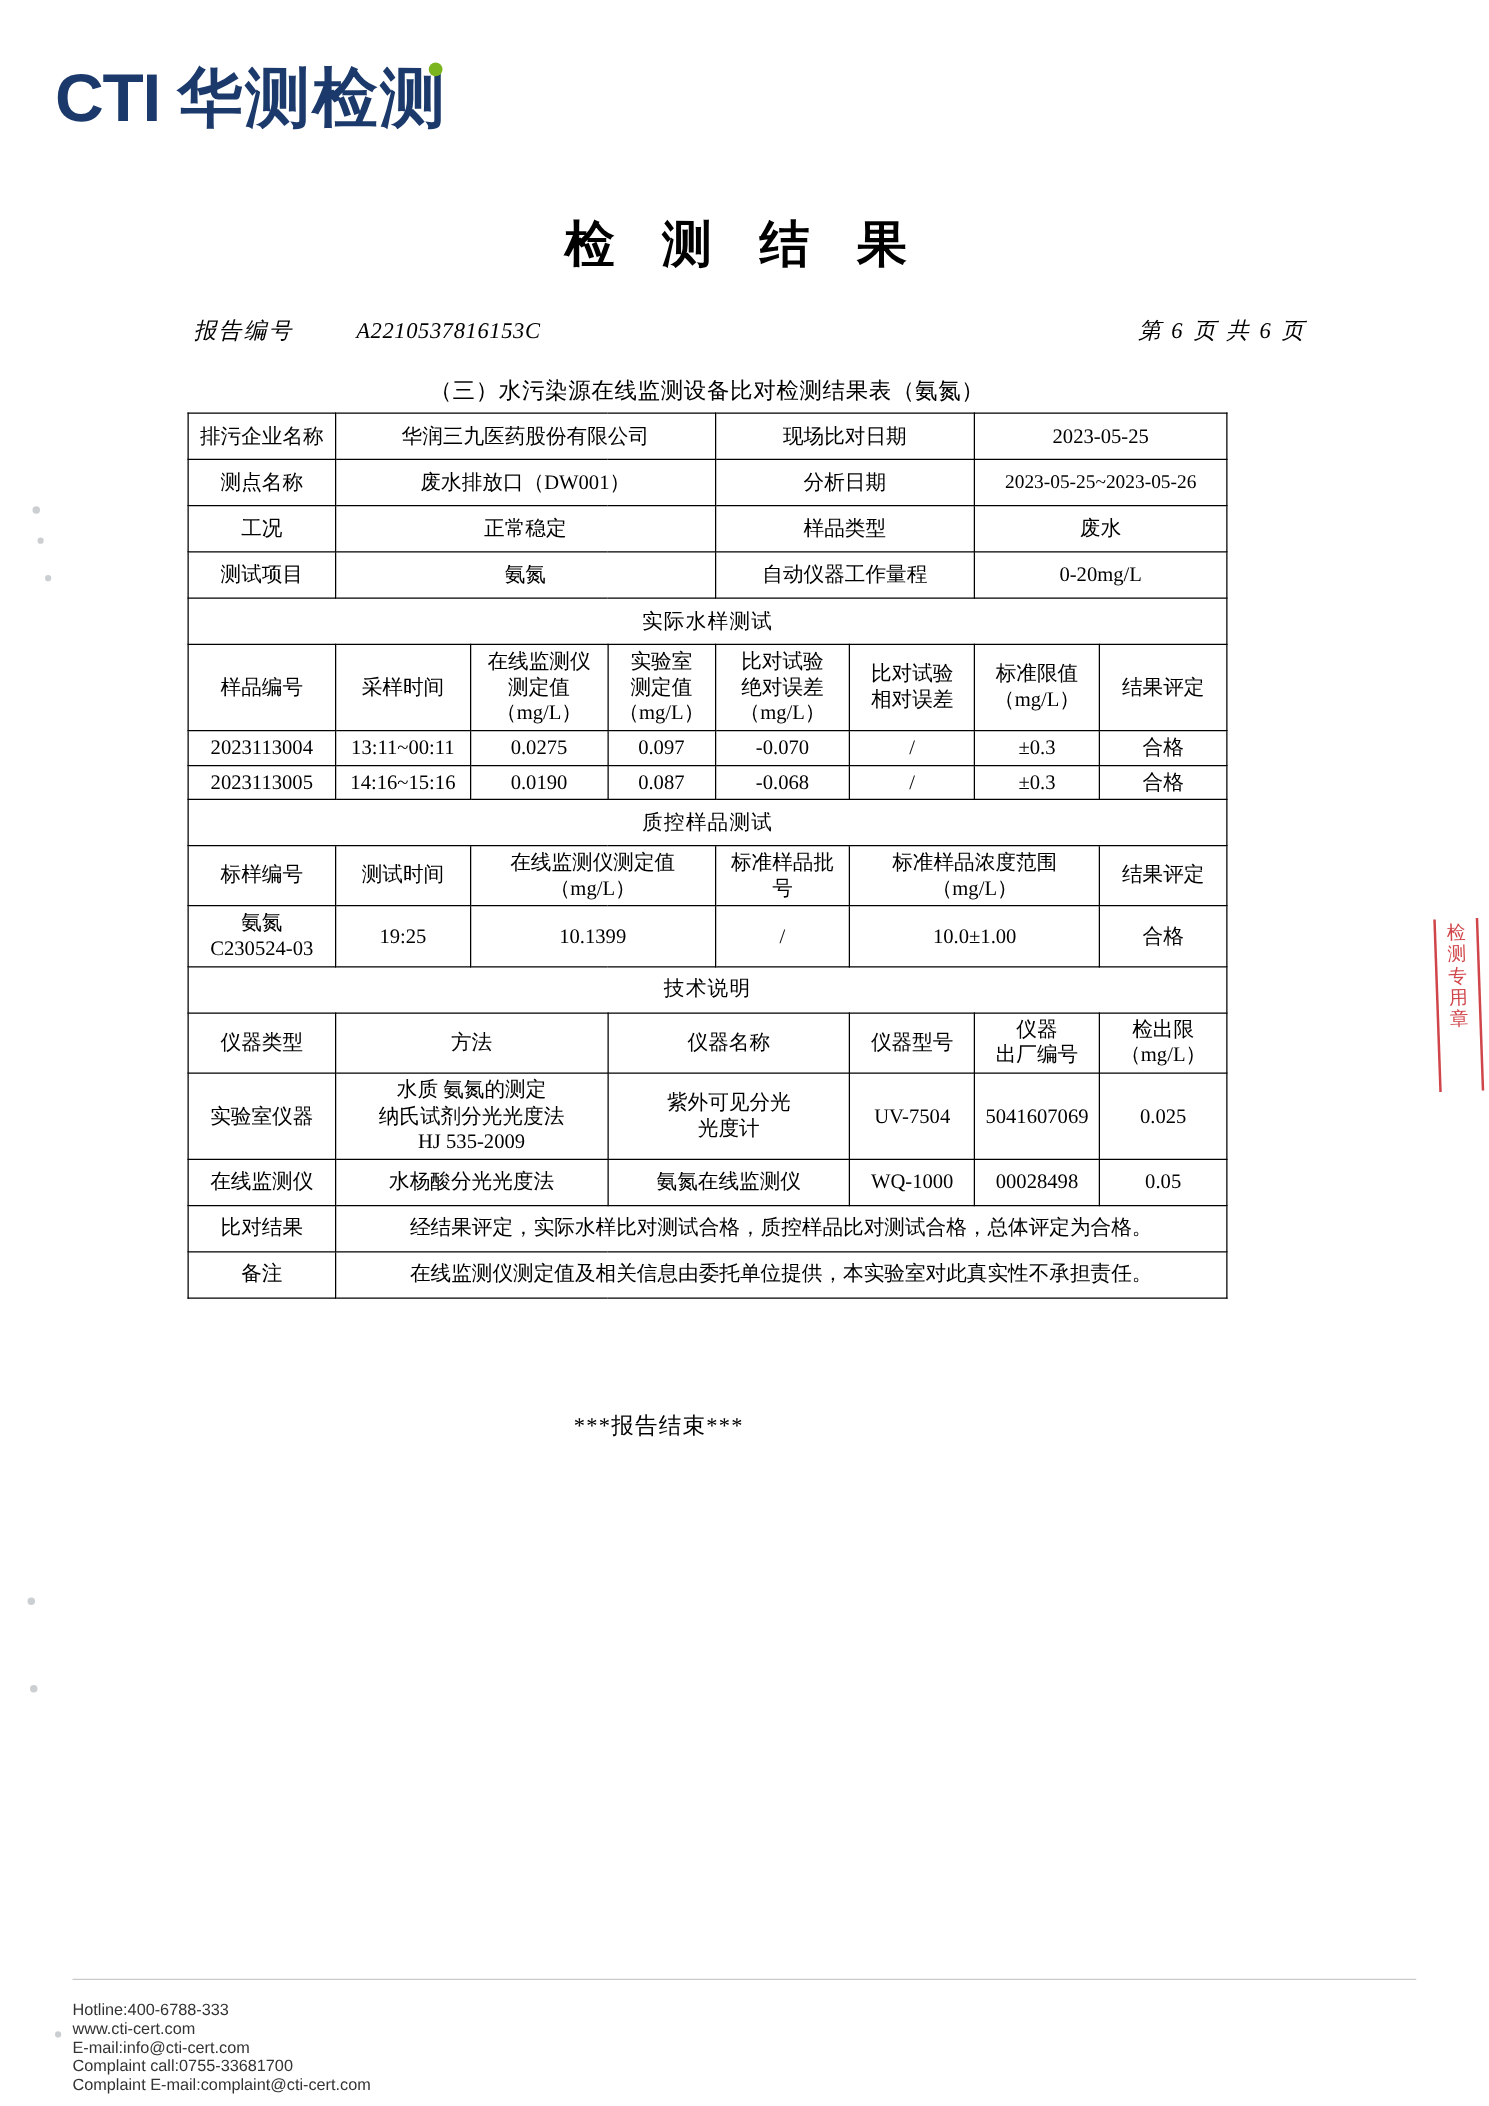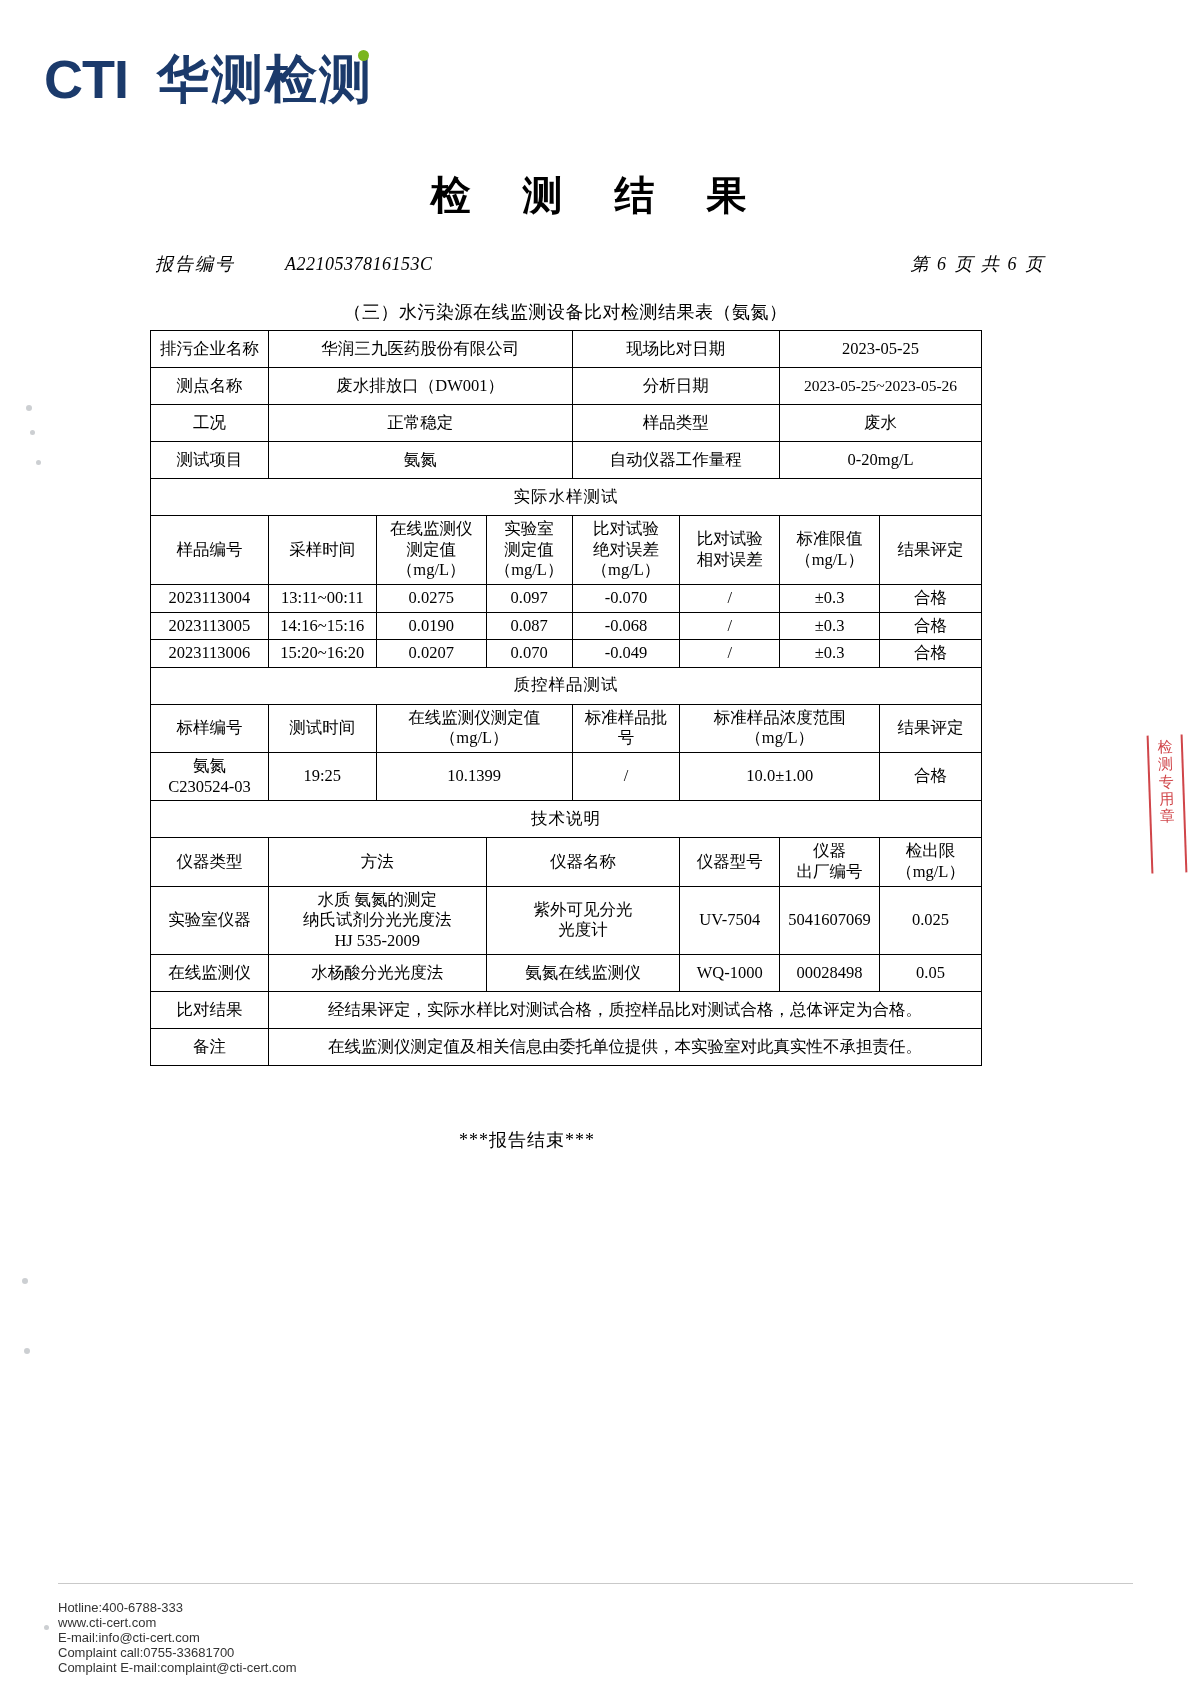--- a/index.html
+++ b/index.html
@@ -22,29 +22,29 @@
     position:relative;
   }
   .logo-dot {
     position:absolute; right:4px; top:-2px;
     width:11px; height:11px; border-radius:50%;
     background:#7ab51d;
   }
   .logo-cn {
     font-family:"Liberation Sans", sans-serif;
     font-weight:bold; font-size:52px; color:#1b3a6b;
-    margin-left:29px; letter-spacing:2px; line-height:1;
+    margin-left:14px; letter-spacing:2px; line-height:1;
   }
 
   
   .doc-title {
     position:absolute; top:168px; left:0; width:1191px;
     text-align:center;
     font-size:40px; font-weight:bold; letter-spacing:14px;
-    font-family:Liberation Mono, monospace;
+    font-family:Liberation Serif, serif;
   }
 
   
   .rpt-row {
     position:absolute; top:252px; left:155px; width:890px;
     display:flex; align-items:baseline;
     font-size:18px;
     font-style:italic;
   }
   .rpt-label { width:130px; letter-spacing:2px; }
@@ -225,30 +225,20 @@
       <tr>
         <td>2023113005</td>
         <td>14:16~15:16</td>
         <td>0.0190</td>
         <td>0.087</td>
         <td>-0.068</td>
         <td>/</td>
         <td>±0.3</td>
         <td>合格</td>
       </tr>
-      <tr>
-        <td>2023113006</td>
-        <td>15:20~16:20</td>
-        <td>0.0207</td>
-        <td>0.070</td>
-        <td>-0.049</td>
-        <td>/</td>
-        <td>±0.3</td>
-        <td>合格</td>
-      </tr>
 
       <tr>
         <td colspan="8" class="band tall">质控样品测试</td>
       </tr>
 
       <tr>
         <td>
           <div>标样编号</div>
         </td>
         <td>

